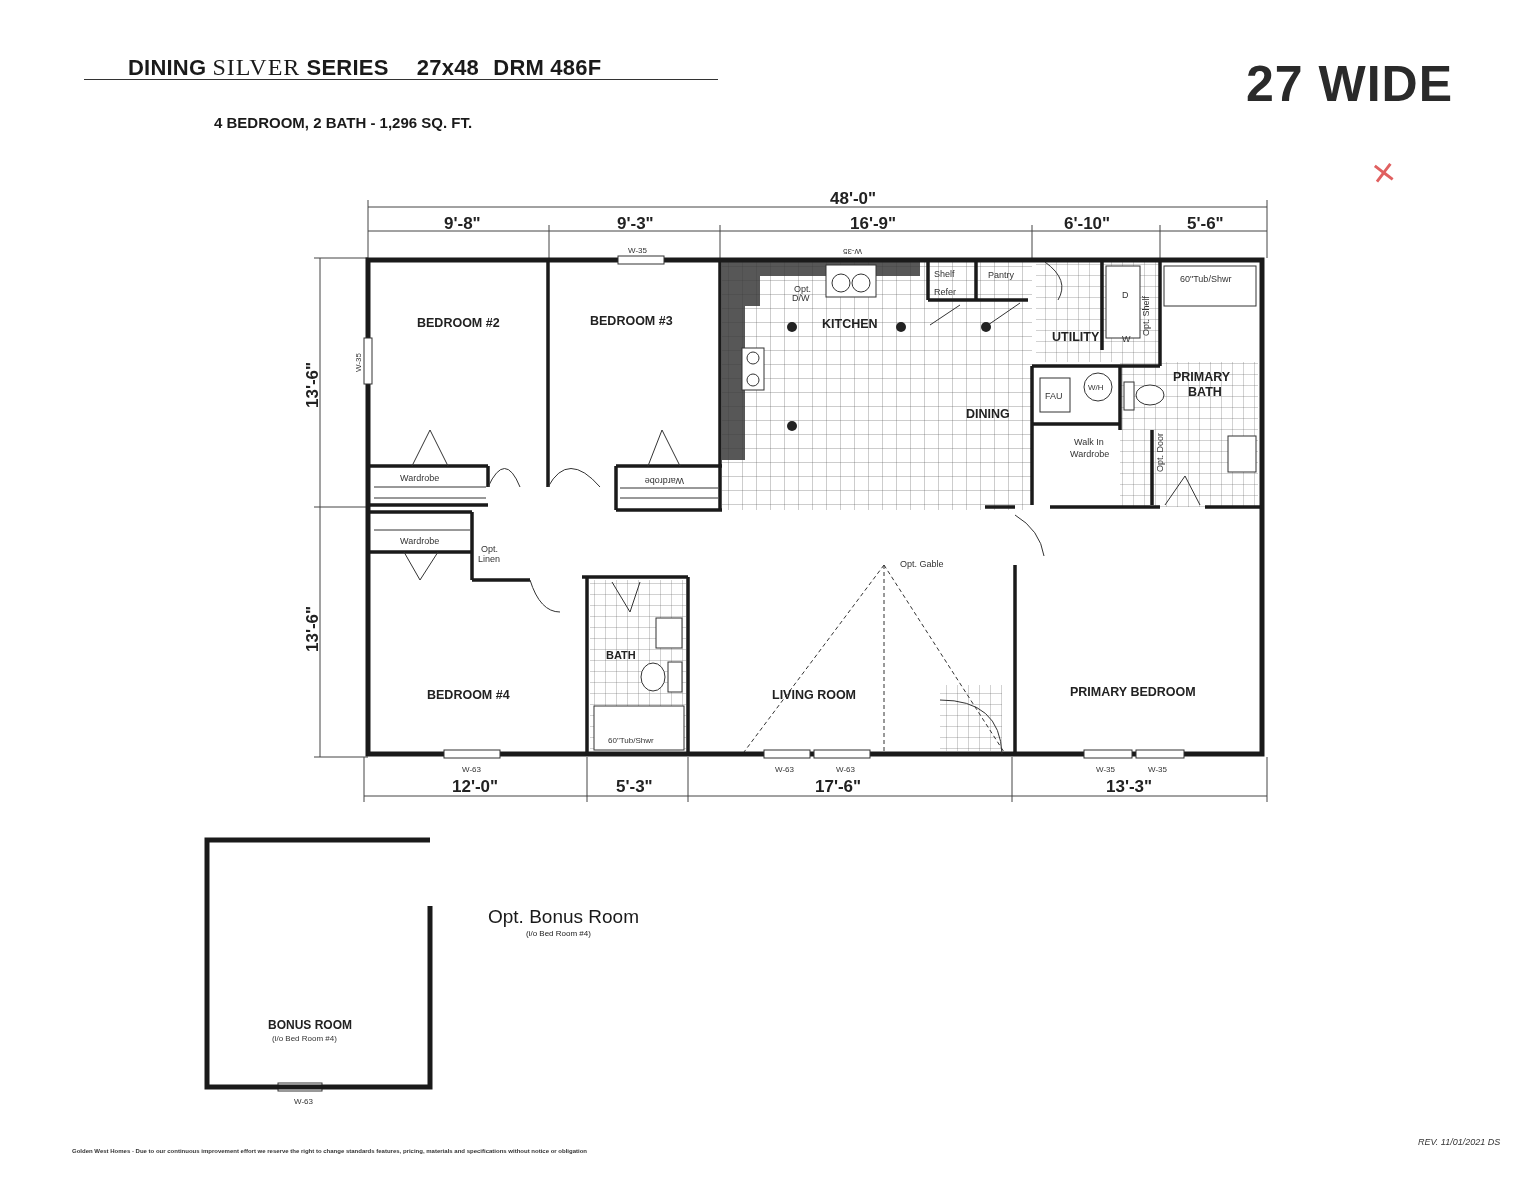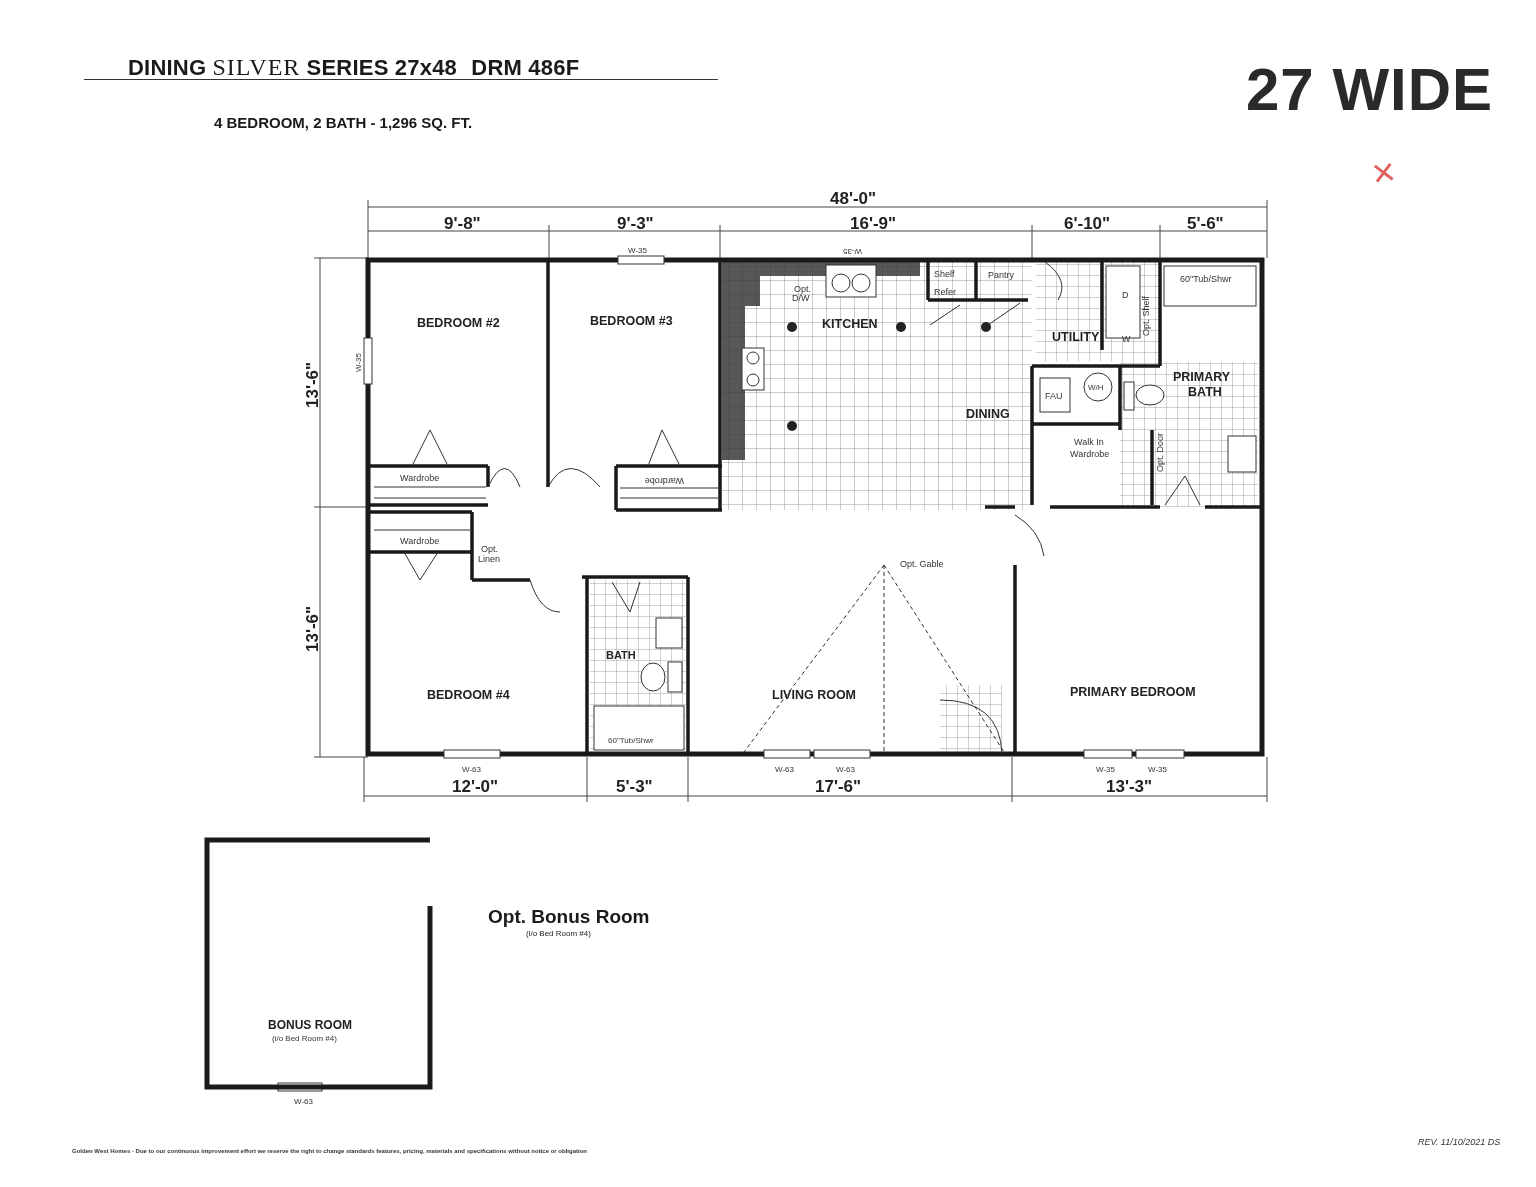--- a/index.html
+++ b/index.html
@@ -2,34 +2,34 @@
 <html><head>
 <meta charset="utf-8">
 <style>
   html, body { margin: 0; padding: 0; background: #ffffff; }
   body { width: 1536px; height: 1187px; position: relative; overflow: hidden; font-family: "Liberation Sans", sans-serif; color: #1a1a1a; }
   .abs { position: absolute; }
   .hdr-title { left: 128px; top: 54px; font-size: 22px; font-weight: bold; letter-spacing: 0.2px; white-space: nowrap; }
   .hdr-title .silver { font-family: "Liberation Serif", serif; font-weight: normal; font-size: 24px; letter-spacing: 1px; }
   .hdr-line { left: 84px; top: 79px; width: 634px; height: 1px; background: #333; }
   .hdr-sub { left: 214px; top: 86px; font-size: 15px; font-weight: bold; white-space: nowrap; margin-top: 28px; }
-  .wide { left: 1246px; top: 55px; font-size: 60px; font-weight: bold; letter-spacing: 1px; white-space: nowrap; color: #2a2a2a; }
+  .wide { left: 1246px; top: 55px; font-size: 50px; font-weight: bold; letter-spacing: 1px; white-space: nowrap; color: #2a2a2a; }
   .mark { left: 1372px; top: 150px; font-size: 40px; color: #e06060; font-weight: normal; transform: rotate(-8deg); }
   svg text { font-family: "Liberation Sans", sans-serif; }
-  .bonus-title { left: 488px; top: 906px; font-size: 19px; font-weight: bold; white-space: nowrap; }
+  .bonus-title { left: 488px; top: 906px; font-size: 19px; font-weight: normal; white-space: nowrap; }
   .bonus-sub { left: 526px; top: 929px; font-size: 8px; white-space: nowrap; }
   .footer { left: 72px; top: 1148px; font-size: 6px; font-weight: bold; white-space: nowrap; color: #333; }
   .rev { left: 1418px; top: 1137px; font-size: 9px; font-style: italic; white-space: nowrap; color: #333; }
 </style>
 </head>
 <body>
 
 <div class="abs hdr-title">
   <span>DINING </span><span class="silver">SILVER</span><span> SERIES</span>
-  <span style="">27x48</span>
+  <span style="margin-left:22px">27x48</span>
   <span style="margin-left:8px">DRM 486F</span>
 </div>
 <div class="abs hdr-line"></div>
 <div class="abs hdr-sub">4 BEDROOM, 2 BATH - 1,296 SQ. FT.</div>
 <div class="abs wide">27 WIDE</div>
 <div class="abs mark">×</div>
 
 <svg class="abs" style="left:0;top:0" width="1536" height="1187">
   <defs>
     <pattern id="tile" width="14" height="14" patternUnits="userSpaceOnUse">
@@ -257,13 +257,13 @@
   <g font-weight="bold" font-size="12" fill="#222">
     <text x="268" y="1029">BONUS ROOM</text>
   </g>
   <text x="272" y="1041" font-size="8" fill="#333">(i/o Bed Room #4)</text>
 </svg>
 
 <div class="abs bonus-title">Opt. Bonus Room</div>
 <div class="abs bonus-sub">(i/o Bed Room #4)</div>
 
 <div class="abs footer">Golden West Homes - Due to our continuous improvement effort we reserve the right to change standards features, pricing, materials and specifications without notice or obligation</div>
-<div class="abs rev">REV. 11/10/2021 DS</div>
+<div class="abs rev">REV. 11/01/2021 DS</div>
 
 </body></html>

